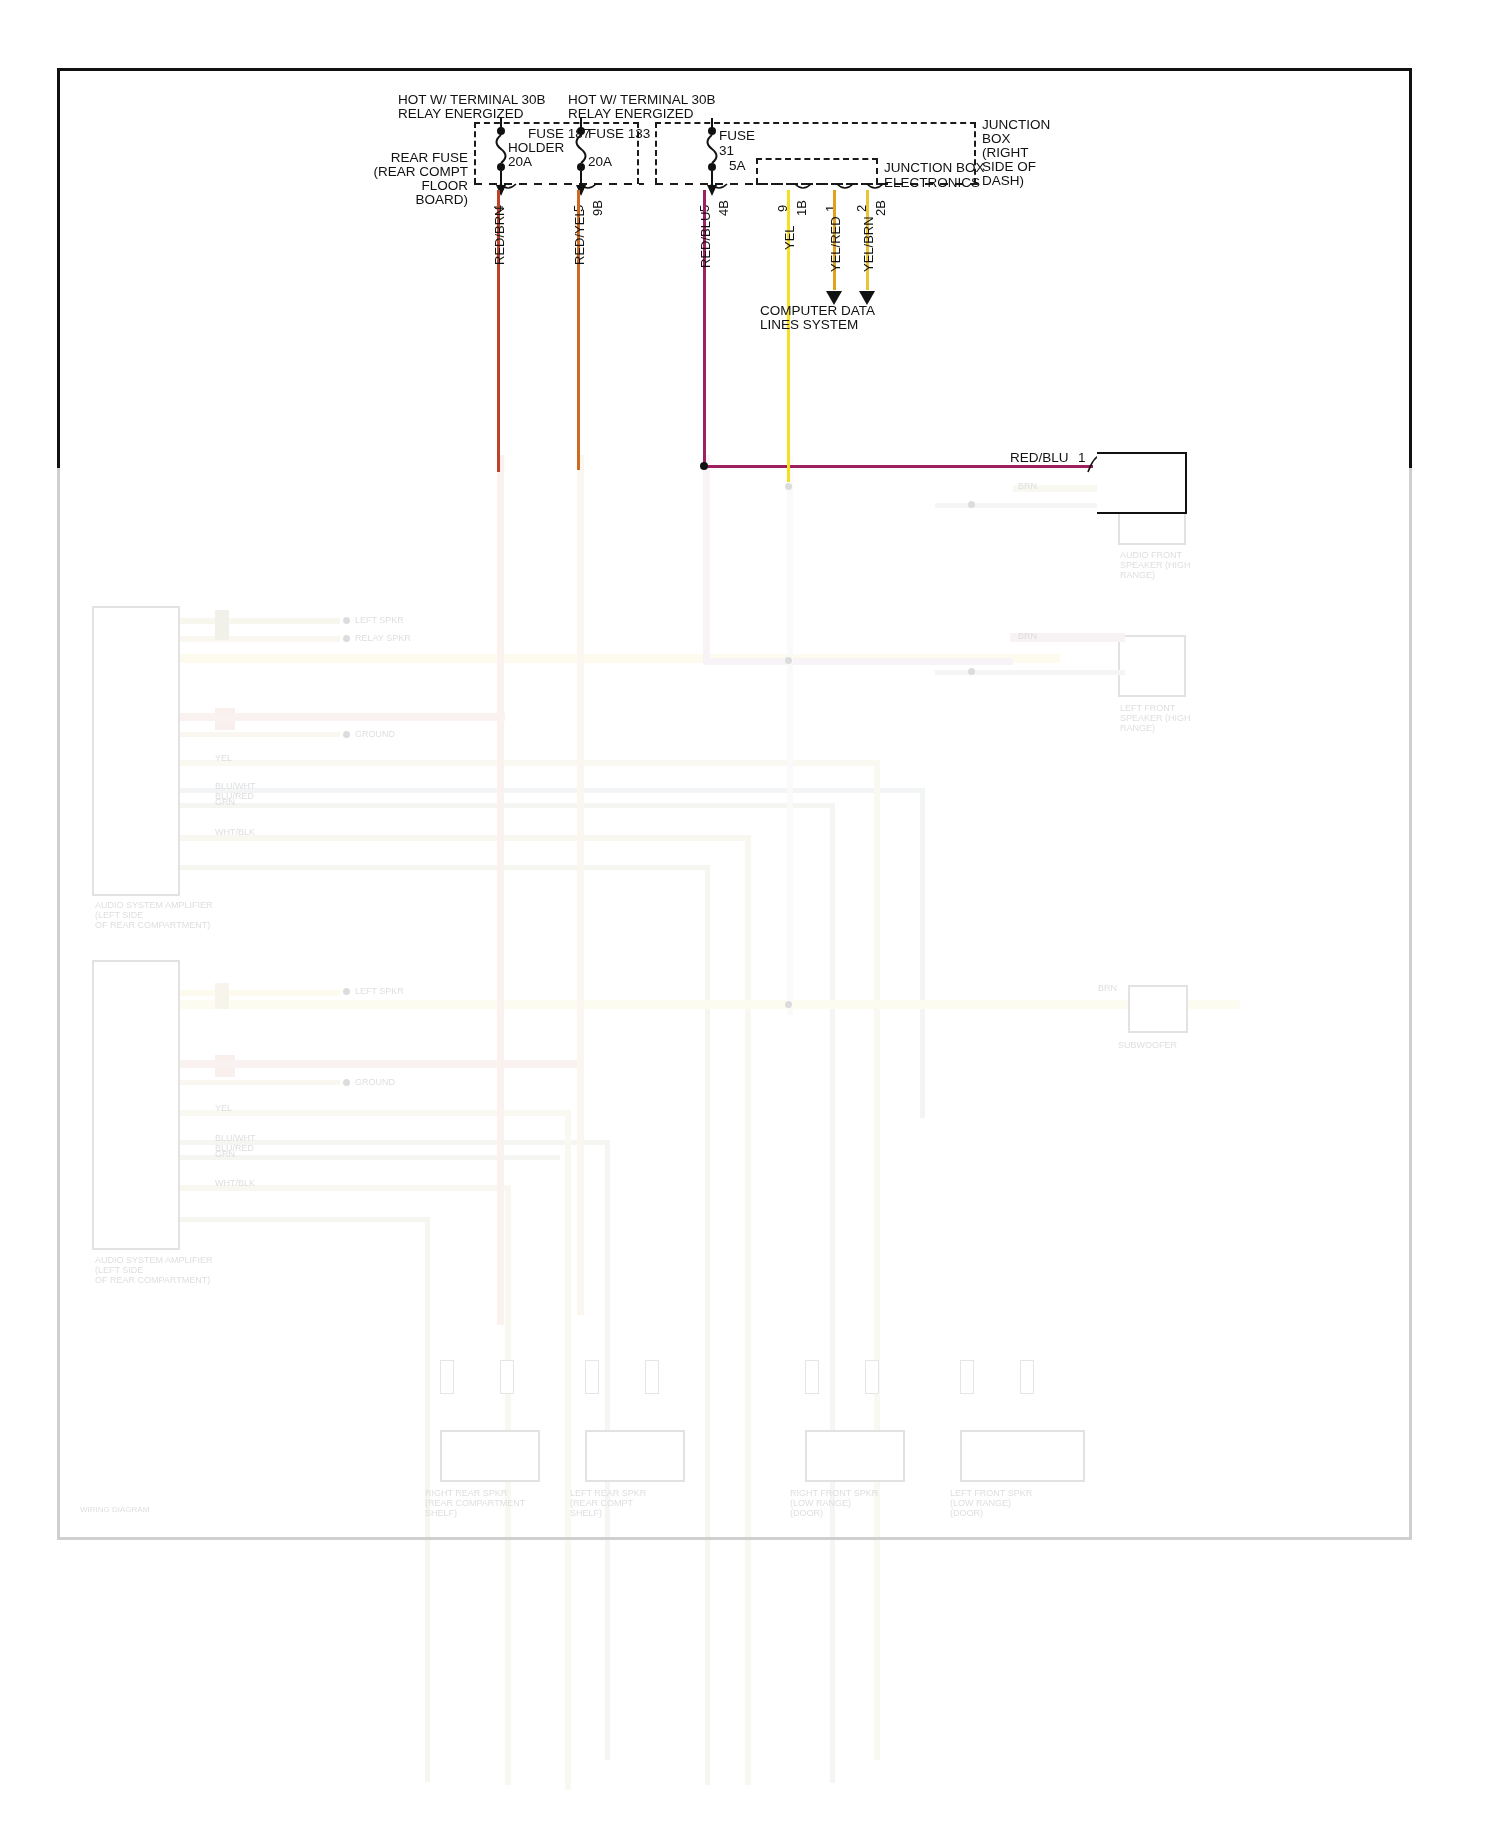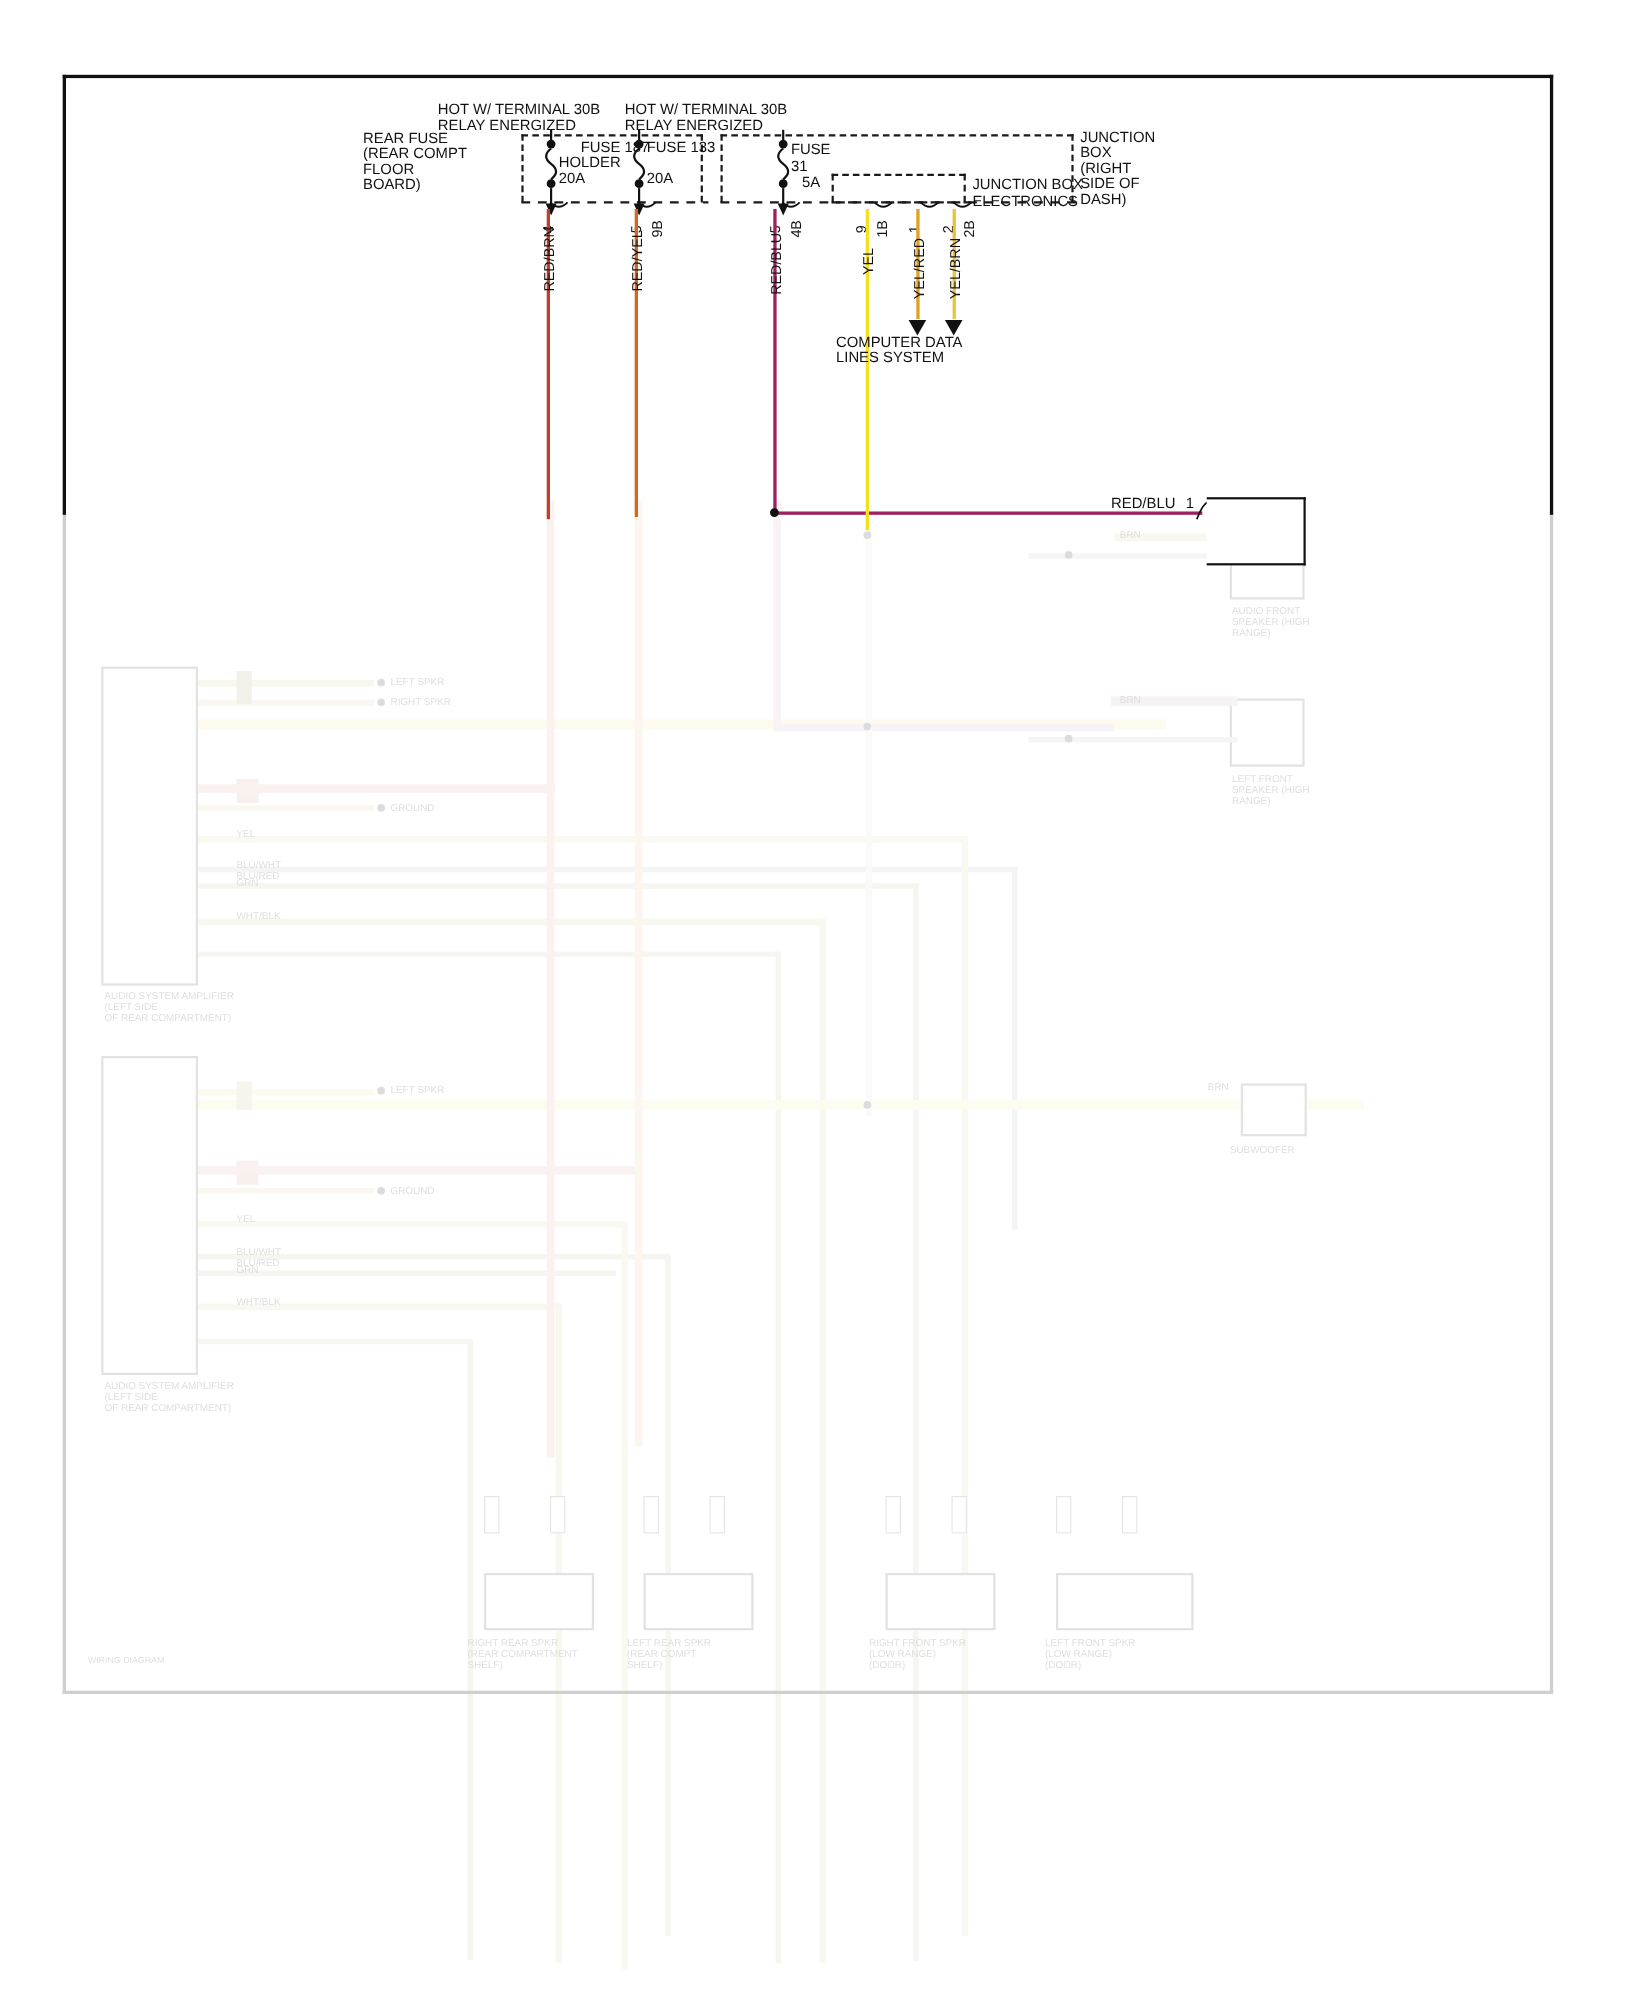--- a/index.html
+++ b/index.html
@@ -16,21 +16,21 @@
              border-left:3px solid #cfcfcf;border-bottom:3px solid #cfcfcf;border-right:3px solid #cfcfcf;
              box-sizing:border-box;}
 
   
   .dash{position:absolute;box-sizing:border-box;}
   .d-nb{border:2px dashed #1a1a1a;border-bottom:none;}
 
   
   .t{position:absolute;color:#111;font-size:13.5px;line-height:15.5px;white-space:pre;}
   .t.c{text-align:left;}
-  .t.r{text-align:left;}
+  .t.r{text-align:right;margin-top:32px;}
   .vt{position:absolute;color:#111;font-size:13px;white-space:nowrap;
       transform:rotate(-90deg);transform-origin:0 0;}
 
   
   .w{position:absolute;}
   .wv{width:3px;}
   .wh{height:3px;}
 
   
   #faded{position:absolute;left:0;top:455px;width:1500px;height:1373px;
@@ -59,21 +59,21 @@
     <div class="fbox" style="left:92px;top:505px;width:88px;height:290px;"></div>
     <div class="ftxt" style="left:95px;top:800px;">AUDIO SYSTEM AMPLIFIER
 (LEFT SIDE
 OF REAR COMPARTMENT)</div>
 
     <div class="fw" style="left:180px;top:163px;width:160px;height:6px;background:#d9d08a;"></div>
     <div class="fw" style="left:180px;top:181px;width:160px;height:6px;background:#ded5a0;"></div>
     <div class="fdot" style="left:343px;top:162px;"></div>
     <div class="fdot" style="left:343px;top:180px;"></div>
     <div class="ftxt" style="left:355px;top:160px;">LEFT SPKR</div>
-    <div class="ftxt" style="left:355px;top:178px;">RIGHT SPKR</div>
+    <div class="ftxt" style="left:355px;top:178px;">RELAY SPKR</div>
     <div class="fw" style="left:215px;top:155px;width:14px;height:30px;background:#b9ae77;"></div>
 
     <div class="fw" style="left:180px;top:199px;width:880px;height:9px;background:#f2e98c;"></div>
 
     <div class="fw" style="left:215px;top:253px;width:20px;height:22px;background:#e3a79a;"></div>
     <div class="fw" style="left:180px;top:258px;width:325px;height:8px;background:#e8b2a6;"></div>
     <div class="fw" style="left:180px;top:277px;width:160px;height:5px;background:#ded5a0;"></div>
     <div class="fdot" style="left:343px;top:276px;"></div>
     <div class="ftxt" style="left:355px;top:274px;">GROUND</div>
 

